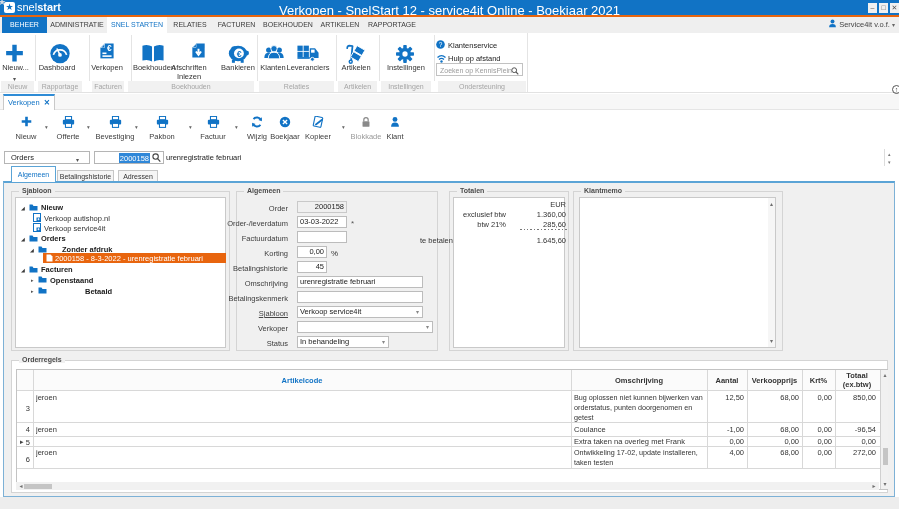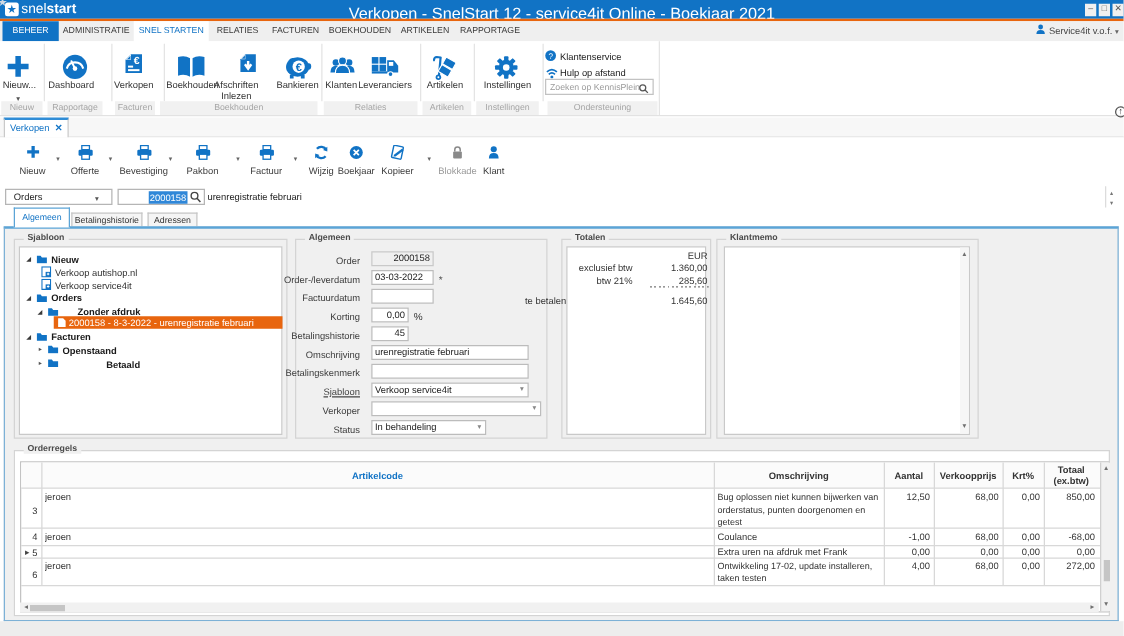--- a/index.html
+++ b/index.html
@@ -548,25 +548,25 @@
   <div class="cell num" style="left:747px; top:393px; width:52px;">68,00</div>
   <div class="cell num" style="left:802px; top:393px; width:30px;">0,00</div>
   <div class="cell num" style="left:835px; top:393px; width:41px;">850,00</div>
 
   <div class="cell num" style="left:17px; top:425px; width:13px;">4</div>
   <div class="cell" style="left:36px; top:425px; width:530px;">jeroen</div>
   <div class="cell" style="left:574px; top:425px; width:130px;">Coulance</div>
   <div class="cell num" style="left:707px; top:425px; width:37px;">-1,00</div>
   <div class="cell num" style="left:747px; top:425px; width:52px;">68,00</div>
   <div class="cell num" style="left:802px; top:425px; width:30px;">0,00</div>
-  <div class="cell num" style="left:835px; top:425px; width:41px;">-68,00</div>
+  <div class="cell num" style="left:835px; top:425px; width:41px;">-96,54</div>
 
   <div class="cell" style="left:20px; top:438px; width:6px; font-size:7px; color:#444;">▸</div>
   <div class="cell num" style="left:17px; top:438px; width:13px;">5</div>
-  <div class="cell" style="left:574px; top:437px; width:130px;">Extra uren na afdruk met Frank</div>
+  <div class="cell" style="left:574px; top:437px; width:130px;">Extra taken na overleg met Frank</div>
   <div class="cell num" style="left:707px; top:437px; width:37px;">0,00</div>
   <div class="cell num" style="left:747px; top:437px; width:52px;">0,00</div>
   <div class="cell num" style="left:802px; top:437px; width:30px;">0,00</div>
   <div class="cell num" style="left:835px; top:437px; width:41px;">0,00</div>
 
   <div class="cell num" style="left:17px; top:455px; width:13px;">6</div>
   <div class="cell" style="left:36px; top:448px; width:530px;">jeroen</div>
   <div class="cell" style="left:574px; top:448px; width:133px; line-height:10px; white-space:nowrap; font-size:7.2px;">Ontwikkeling 17-02, update installeren,<br>taken testen</div>
   <div class="cell num" style="left:707px; top:448px; width:37px;">4,00</div>
   <div class="cell num" style="left:747px; top:448px; width:52px;">68,00</div>

